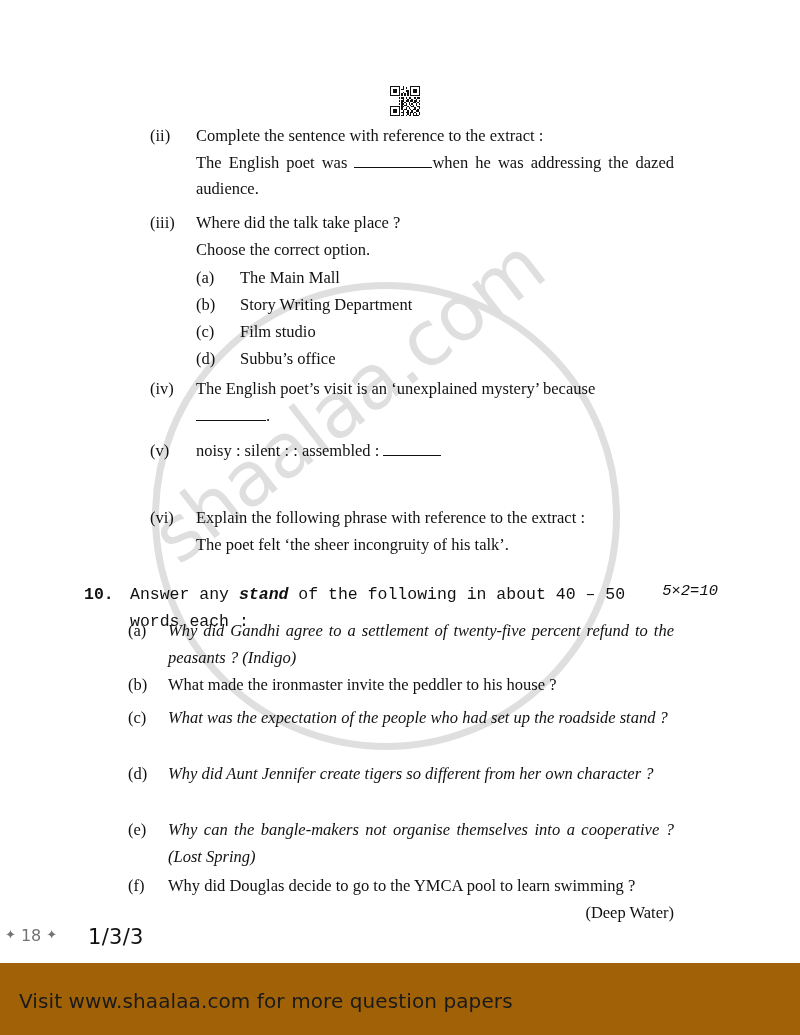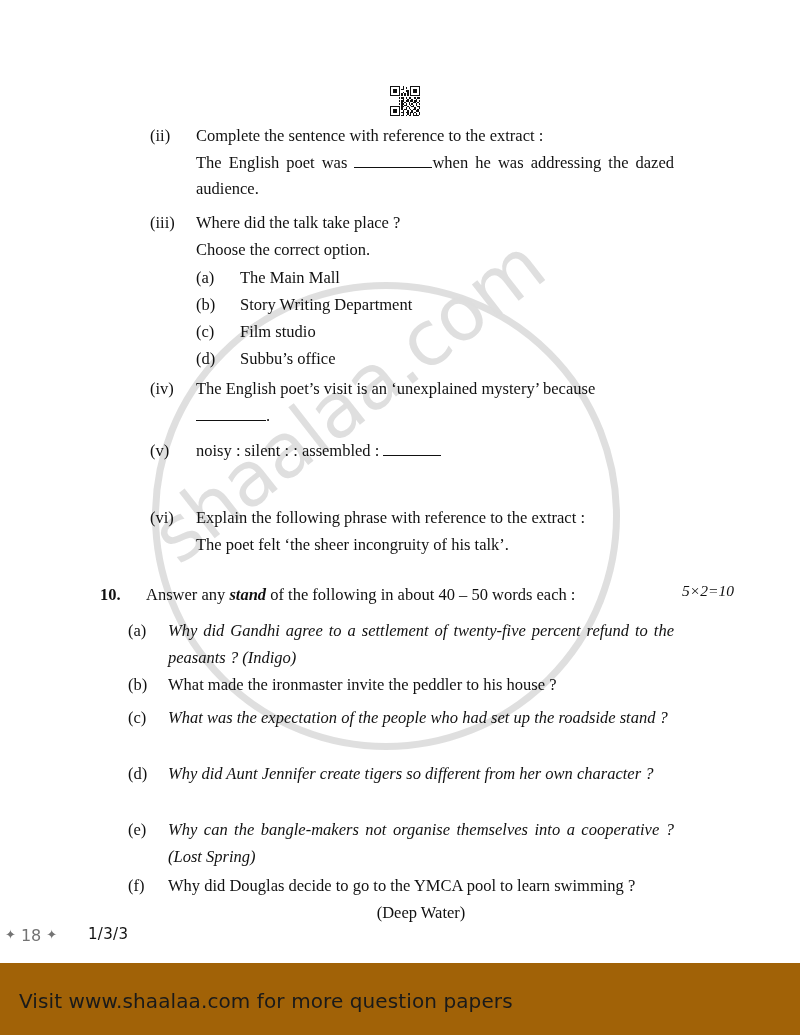--- a/index.html
+++ b/index.html
@@ -116,34 +116,34 @@
 
   .subopts { margin-top: 2px; }
   .subopt {
     display: flex;
     align-items: baseline;
     font-size: 16.5px;
     line-height: 1.58;
   }
   .subopt .marker-alpha { width: 44px; }
 
-  .right-note { text-align: center; font-size: 16.5px; }
+  .right-note { text-align: right; font-size: 16.5px; }
 
   
   .footer {
     position: absolute;
     left: 0; top: 925px;
     width: 800px; height: 32px;
     z-index: 10;
   }
   .paper-code {
     position: absolute;
     left: 88px; top: 0;
     font-family: "DejaVu Sans", "Liberation Sans", sans-serif;
-    font-size: 15px;
+    font-size: 21px;
     letter-spacing: .3px;
     color: #111;
   }
   .page-num {
     position: absolute;
     left: 0; top: 1px;
     width: 656px;
     text-align: left;
     font-family: "DejaVu Sans", "Liberation Sans", sans-serif;
     font-size: 16px;
@@ -344,21 +344,21 @@
     </div>
 
     <div class="block roman-item" style="left:150px; top:505px; width:524px;">
       <div class="marker marker-roman">(vi)</div>
       <div class="body-text">
         <div>Explain the following phrase with reference to the extract :</div>
         <div>The poet felt ‘the sheer incongruity of his talk’.</div>
       </div>
     </div>
 
-    <div class="block" style="left:100px; top:582px; width:590px;">
+    <div class="block" style="left:84px; top:582px; width:590px;font-family:Liberation Mono, monospace;">
       <div class="roman-item">
         <div class="marker marker-num">10.</div>
         <div class="body-text">
           <span>Answer any </span><b><i>stand</i></b><span> of the following in about 40 – 50 words each :</span>
         </div>
       </div>
       <div class="marks" style="top:0px; right:-44px;">5×2=10</div>
     </div>
 
     <div class="block roman-item" style="left:128px; top:618px; width:546px;">

